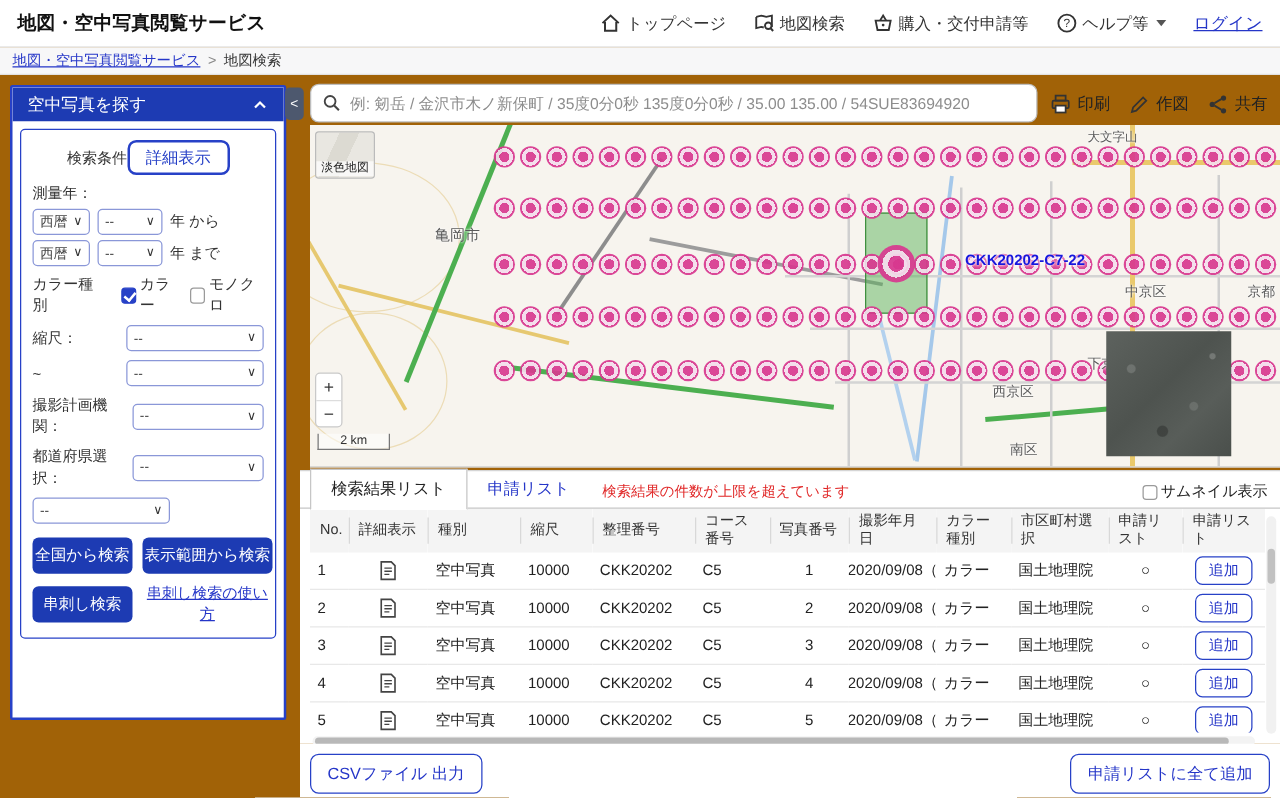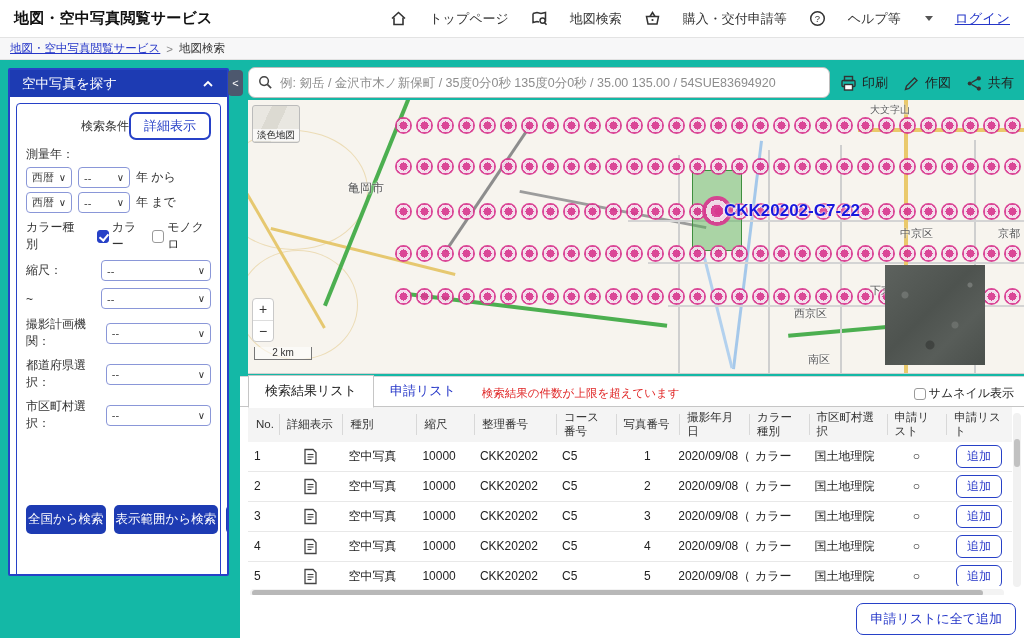--- a/index.html
+++ b/index.html
@@ -1,46 +1,46 @@
 <!DOCTYPE html>
 <html><head>
 <meta charset="utf-8">
 <style>
   * { margin:0; padding:0; box-sizing:border-box; }
   html,body { background:#e9e9e9; }
   .page {
-    position:relative; width:1024px; height:638px; background:#14b8a6;
+    position:relative; width:1024px; height:638px; background:#a16207;
     font-family:"Liberation Sans","DejaVu Sans",sans-serif; color:#222;
     overflow:hidden; margin:0 auto;
   }
   
   .top-header { position:absolute; top:0; left:0; width:1024px; height:38px;
     display:flex; align-items:center; padding:0 14px; background:#fff;
     border-bottom:1px solid #e3e3e3; }
   .app-title { font-size:15px; font-weight:bold; color:#111; letter-spacing:.2px; }
   .hdr-nav { margin-left:auto; display:flex; align-items:center; gap:22px; }
-  .nav-item { display:flex; align-items:center; gap:22px; font-size:13px; color:#333; cursor:pointer; }
+  .nav-item { display:flex; align-items:center; gap:4px; font-size:13px; color:#333; cursor:pointer; }
   .nav-icon { display:inline-flex; width:17px; height:17px; }
   .nav-icon svg { width:17px; height:17px; }
   .caret-down { width:0; height:0; border-left:4px solid transparent; border-right:4px solid transparent; border-top:5px solid #555; margin-left:2px; }
   .login-link { font-size:13.5px; color:#2536c8; text-decoration:underline; cursor:pointer; }
   
   .breadcrumb { position:absolute; top:38px; left:0; width:1024px; height:22px;
     background:#f7f7f8; border-bottom:1px solid #e2e2e2; display:flex; align-items:center;
     padding:0 10px; font-size:11.5px; gap:6px; }
   .bc-link { color:#2536c8; text-decoration:underline; cursor:pointer; }
   .bc-sep { color:#888; } .bc-current { color:#333; }
   
   .sidebar { position:absolute; left:8px; top:68px; width:221px; height:508px;
     border:2px solid #2741c7; border-radius:2px; background:#fff; overflow:hidden; }
   .sb-header { height:27px; background:#1d3bb3; color:#fff; display:flex; align-items:center;
     padding:0 12px; font-size:13.5px; }
   .sb-header svg { margin-left:auto; width:14px; height:14px; }
   .sb-box { margin:6px; border:1px solid #2741c7; border-radius:4px; padding:8px 9px 10px 9px; }
-  .cond-row { display:flex; align-items:center; justify-content:flex-end; margin-bottom:6px; }
+  .cond-row { display:flex; align-items:center; justify-content:center; margin-bottom:6px; }
   .cond-label { font-size:12px; color:#333; }
   .reset-btn { background:#fff; color:#2741c7; border:2px solid #2741c7; border-radius:7px;
     font-size:13px; padding:3px 13px; cursor:pointer; font-family:inherit; }
   .field-row { display:flex; align-items:center; justify-content:space-between; margin:5px 0; }
   .field-row label { font-size:12px; color:#333; white-space:nowrap; }
   .field-row input[type=text] { width:104px; height:19px; border:1px solid #c9c9c9; border-radius:4px;
     background:#fdfdfd; font-size:12px; padding:0 4px; }
   .year-label { font-size:12px; color:#333; margin:4px 0 3px; }
   .year-row { display:flex; align-items:center; gap:6px; margin:4px 0; }
   .mini-select { display:flex; align-items:center; justify-content:space-between; border:1px solid #8a97d8;
@@ -51,21 +51,21 @@
   .color-row { display:flex; align-items:center; gap:8px; margin:6px 0 4px; }
   .color-row .cond-label { margin-right:8px; }
   .chk { display:flex; align-items:center; gap:3px; font-size:12px; color:#333; cursor:pointer; }
   .chkbox { width:13px; height:13px; border:1px solid #9a9a9a; border-radius:3px; background:#fff; position:relative; }
   .chkbox.checked { background:#2741c7; border-color:#2741c7; }
   .chkbox.checked:after { content:""; position:absolute; left:3.5px; top:1px; width:4px; height:7px;
     border:solid #fff; border-width:0 2px 2px 0; transform:rotate(40deg); }
   .select-row { display:flex; align-items:center; justify-content:space-between; margin:7px 0; }
   .select-row label { font-size:12px; color:#333; }
   .wide-select { width:110px; height:21px; }
-  .btn-grid { display:grid; grid-template-columns:1fr 1fr 1fr 1fr; gap:7px 8px; margin-top:11px; align-items:center; }
+  .btn-grid { display:grid; grid-template-columns:1fr 1fr; gap:7px 8px; margin-top:11px; align-items:center; }
   .blue-btn { background:#1d3bb3; color:#fff; border:none; border-radius:5px; font-size:12.5px;
     padding:6px 2px; cursor:pointer; text-align:center; font-family:inherit; white-space:nowrap; }
   .help-link { color:#2536c8; font-size:12px; text-decoration:underline; text-align:center; cursor:pointer; }
   
   .collapse-tab { position:absolute; left:228px; top:70px; width:15px; height:26px; background:#4d586e;
     border-radius:4px; color:#fff; display:flex; align-items:center; justify-content:center;
     font-size:11px; cursor:pointer; z-index:30; }
   .searchbar { position:absolute; left:248px; top:67px; width:582px; height:31px; background:#fff;
     border:1px solid #bdbdbd; border-radius:7px; display:flex; align-items:center; padding:0 9px; gap:7px; z-index:20; }
   .searchbar svg { width:15px; height:15px; flex:0 0 auto; }
@@ -79,21 +79,21 @@
   .map { position:absolute; left:248px; top:100px; width:776px; height:274px; background:#f7f4ee;
     overflow:hidden; border-bottom:1px solid #cfcfcf; }
   .deco { position:absolute; pointer-events:none; }
   .map-label { position:absolute; font-size:11px; color:#5a5a5a; text-shadow:0 0 2px #fff,0 0 2px #fff; white-space:nowrap;font-family:Liberation Serif, serif; }
   .marker { position:absolute; width:17px; height:17px; border-radius:50%;
     background:radial-gradient(circle,#d8388f 0 34%,#f4dcec 34% 58%,#d8388f 58% 100%); opacity:.92; }
   .marker.big { width:30px; height:30px;
     background:radial-gradient(circle,#d8388f 0 30%,#f4dcec 30% 52%,#d8388f 52% 80%,rgba(216,56,143,.55) 80% 100%); }
   .highlight-rect { position:absolute; left:444px; top:70px; width:50px; height:81px;
     background:rgba(86,178,86,.48); border:1.5px solid #3f8f3f; }
-  .sel-label { position:absolute; left:476px; top:101px; font-size:17px; font-weight:bold; color:#1717dd;
+  .sel-label { position:absolute; left:524px; top:101px; font-size:12px; font-weight:bold; color:#1717dd;
     text-shadow:0 0 2px #fff,0 0 3px #fff; white-space:nowrap;text-align:center; }
   .photo-thumb { position:absolute; left:637px; top:165px; width:100px; height:100px;
     background:
       radial-gradient(circle at 20% 30%,rgba(255,255,255,.15) 0 3px,transparent 4px),
       radial-gradient(circle at 70% 60%,rgba(255,255,255,.12) 0 3px,transparent 4px),
       radial-gradient(circle at 45% 80%,rgba(0,0,0,.25) 0 4px,transparent 5px),
       radial-gradient(circle at 85% 20%,rgba(255,255,255,.2) 0 2px,transparent 3px),
       linear-gradient(135deg,#5d625e 0%,#4e534f 45%,#585d59 70%,#4a4f4b 100%); }
   .layer-btn { position:absolute; left:4px; top:5px; width:48px; height:38px; border:1px solid #bbb;
     border-radius:3px; overflow:hidden; cursor:pointer;
@@ -272,21 +272,20 @@
             </span>
           </div>
           <div class="select-row">
             <label>都道府県選択：</label>
             <span class="mini-select wide-select">
               <span>--</span>
               <span class="chev">∨</span>
             </span>
           </div>
           <div class="select-row">
-            <label>市区町村選択：</label>
             <span class="mini-select wide-select">
               <span>--</span>
               <span class="chev">∨</span>
             </span>
           </div>
         </div>
       <div class="btn-grid" id="search-buttons">
           <button class="blue-btn">全国から検索</button>
           <button class="blue-btn">表示範囲から検索</button>
           <button class="blue-btn">串刺し検索</button>
@@ -673,16 +672,17 @@
     </div>
     <div class="vscroll">
         <div class="thumb"></div>
       </div>
     <div class="hscroll">
         <div class="thumb"></div>
       </div>
   </div>
 
   <div class="bottombar">
+    <button class="outline-btn csv-btn">CSVファイル 出力</button>
     <button class="outline-btn addall-btn">申請リストに全て追加</button>
   </div>
 
 </div>
 
 </body></html>

